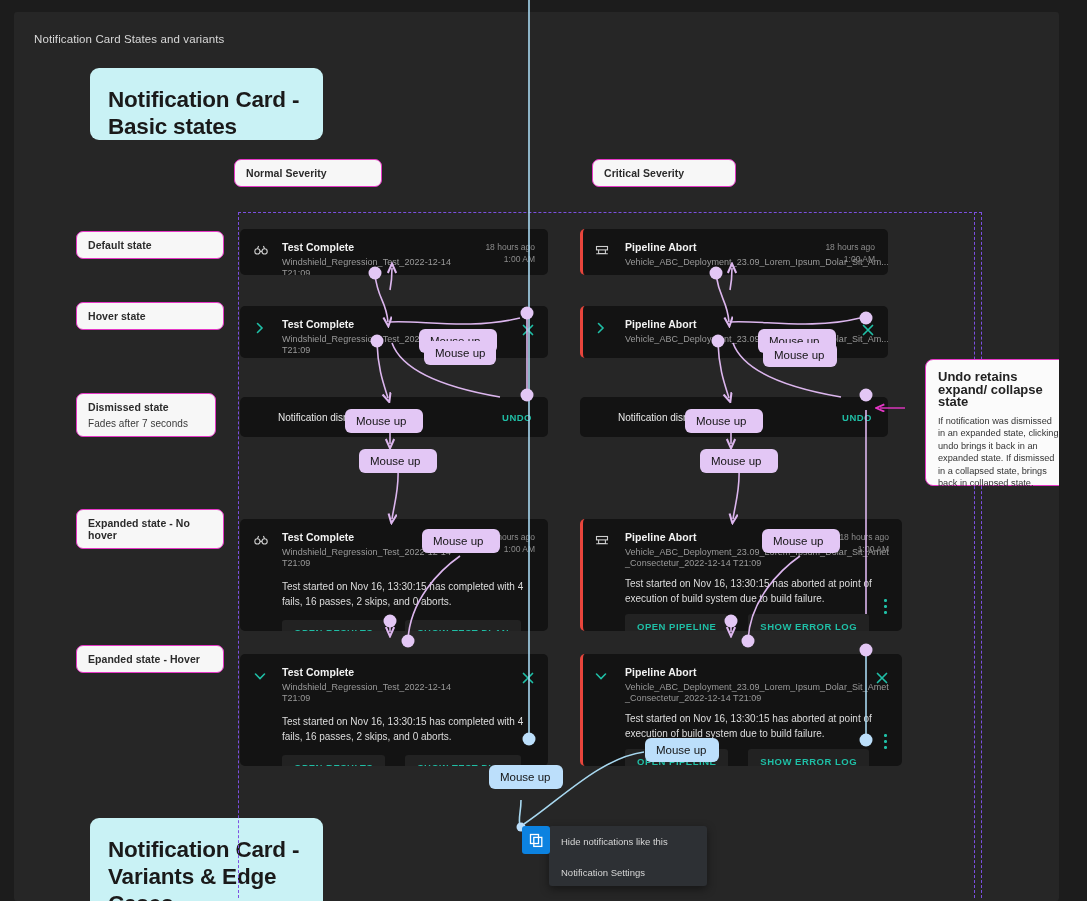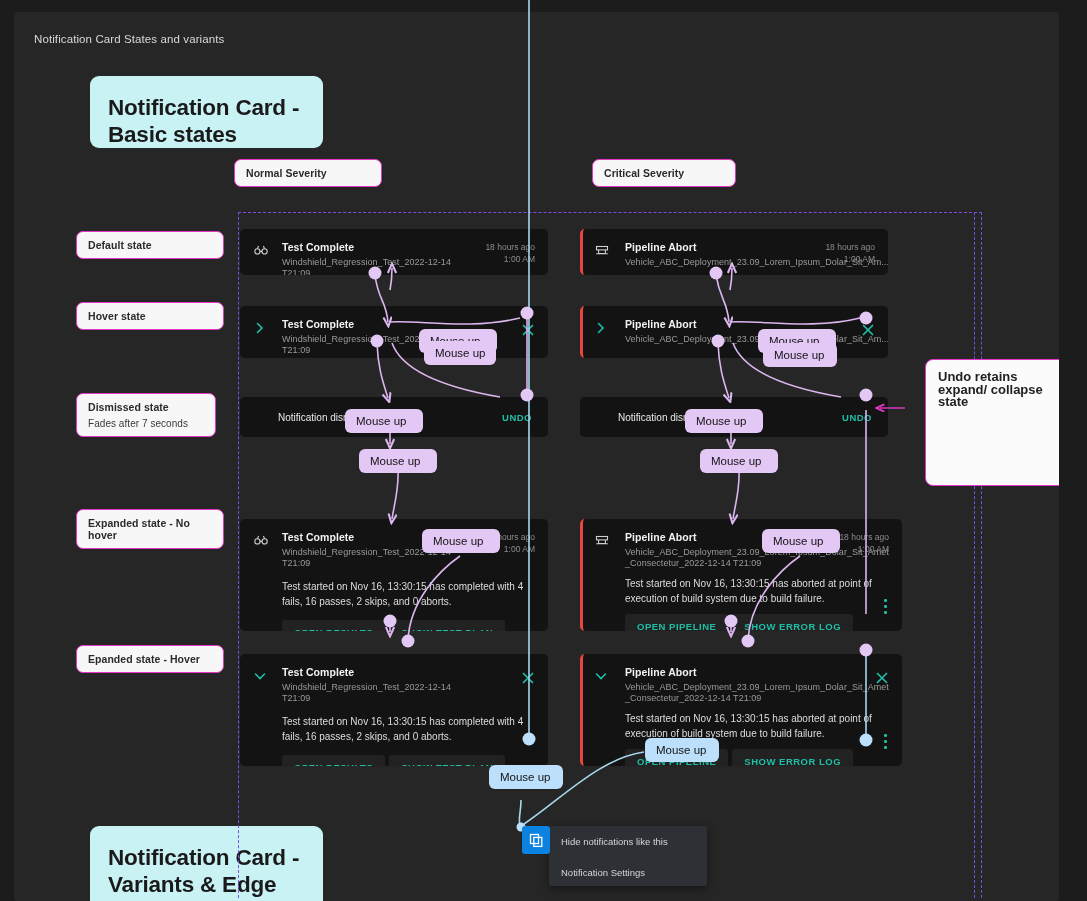--- a/index.html
+++ b/index.html
@@ -14,21 +14,21 @@
   }
   
   .frame-caption{
     position:absolute;left:20px;top:21px;
     font-size:11.5px;color:#d8d8d8;letter-spacing:.1px;
   }
   
   .title-card{
     position:absolute;background:#c9f2f5;border-radius:9px;
     color:#1a1a1a;font-weight:bold;font-size:22.5px;line-height:27px;
-    padding:18px 20px 20px 18px;box-sizing:border-box;letter-spacing:-.2px;margin-top:8px;
+    padding:18px 20px 20px 18px;box-sizing:border-box;letter-spacing:-.2px;
   }
   #title-top{left:76px;top:56px;width:233px;height:72px;}
   #title-bottom{left:76px;top:806px;width:233px;height:95px;}
   
   .tag{
     position:absolute;background:#f7f7f7;border:1.6px solid #e537c6;
     border-radius:7px;box-sizing:border-box;color:#2b2b2b;
     font-size:10.5px;font-weight:bold;padding:7px 11px;letter-spacing:.05px;
   }
   .tag .sub{display:block;font-weight:normal;font-size:10px;margin-top:5px;color:#3a3a3a;}
@@ -48,21 +48,21 @@
   }
   .ncard.critical{border-left:3px solid #e8453c;}
   .ncard-inner{padding:12px 14px 12px 12px;position:relative;height:100%;box-sizing:border-box;}
   .lead{position:absolute;left:13px;top:13px;width:16px;height:16px;}
   .ncard.critical .lead{left:11px;}
   .ncard-head{margin-left:30px;padding-right:64px;}
   .ntitle{color:#f2f2f2;font-size:10.5px;font-weight:bold;line-height:13px;letter-spacing:.05px;}
   .nsub{color:#9a9a9a;font-size:9px;line-height:11px;margin-top:3px;letter-spacing:.05px;}
   .nmeta{position:absolute;right:13px;top:13px;text-align:right;color:#8c8c8c;font-size:8.5px;line-height:11.5px;}
   .nbody{margin-left:30px;margin-top:11px;color:#ddd;font-size:10px;line-height:14.5px;max-width:268px;}
-  .nactions{margin-left:30px;margin-top:11px;display:flex;gap:4px;}
+  .nactions{margin-left:30px;margin-top:11px;display:flex;gap:20px;}
   .naction{
     background:#222;border-radius:3px;color:#1fbfa6;font-size:9.5px;font-weight:bold;
     padding:7px 12px;letter-spacing:.5px;border:none;font-family:inherit;
   }
   .dismiss-text{color:#e8e8e8;font-size:10px;position:absolute;left:38px;top:50%;transform:translateY(-50%);}
   .undo{position:absolute;right:16px;top:50%;transform:translateY(-50%);color:#1fbfa6;font-size:9.5px;font-weight:bold;letter-spacing:.5px;}
   .xclose{position:absolute;right:12px;top:12px;width:16px;height:16px;}
   .kebab{position:absolute;right:14px;bottom:16px;width:4px;height:16px;}
   .kebab i{display:block;width:2.5px;height:2.5px;border-radius:50%;background:#1fbfa6;margin-bottom:3.5px;}
   
@@ -332,20 +332,21 @@
       <span class="kebab">
           <i></i>
           <i></i>
           <i></i>
         </span>
     </div>
   </div>
 
   <div class="note">
     <h4>Undo retains expand/ collapse state</h4>
+    <p>If notification was dismissed in an expanded state, clicking undo brings it back in an expanded state. If dismissed in a collapsed state, brings back in collapsed state.</p>
   </div>
 
   <div class="ctxicon">
     <svg width="15" height="15" viewBox="0 0 15 15">
         <g fill="none" stroke="#fff" stroke-width="1.3">
           <rect x="1.5" y="1.5" width="8" height="9"></rect>
           <rect x="4.8" y="4.4" width="8" height="9"></rect>
         </g>
       </svg>
   </div>

